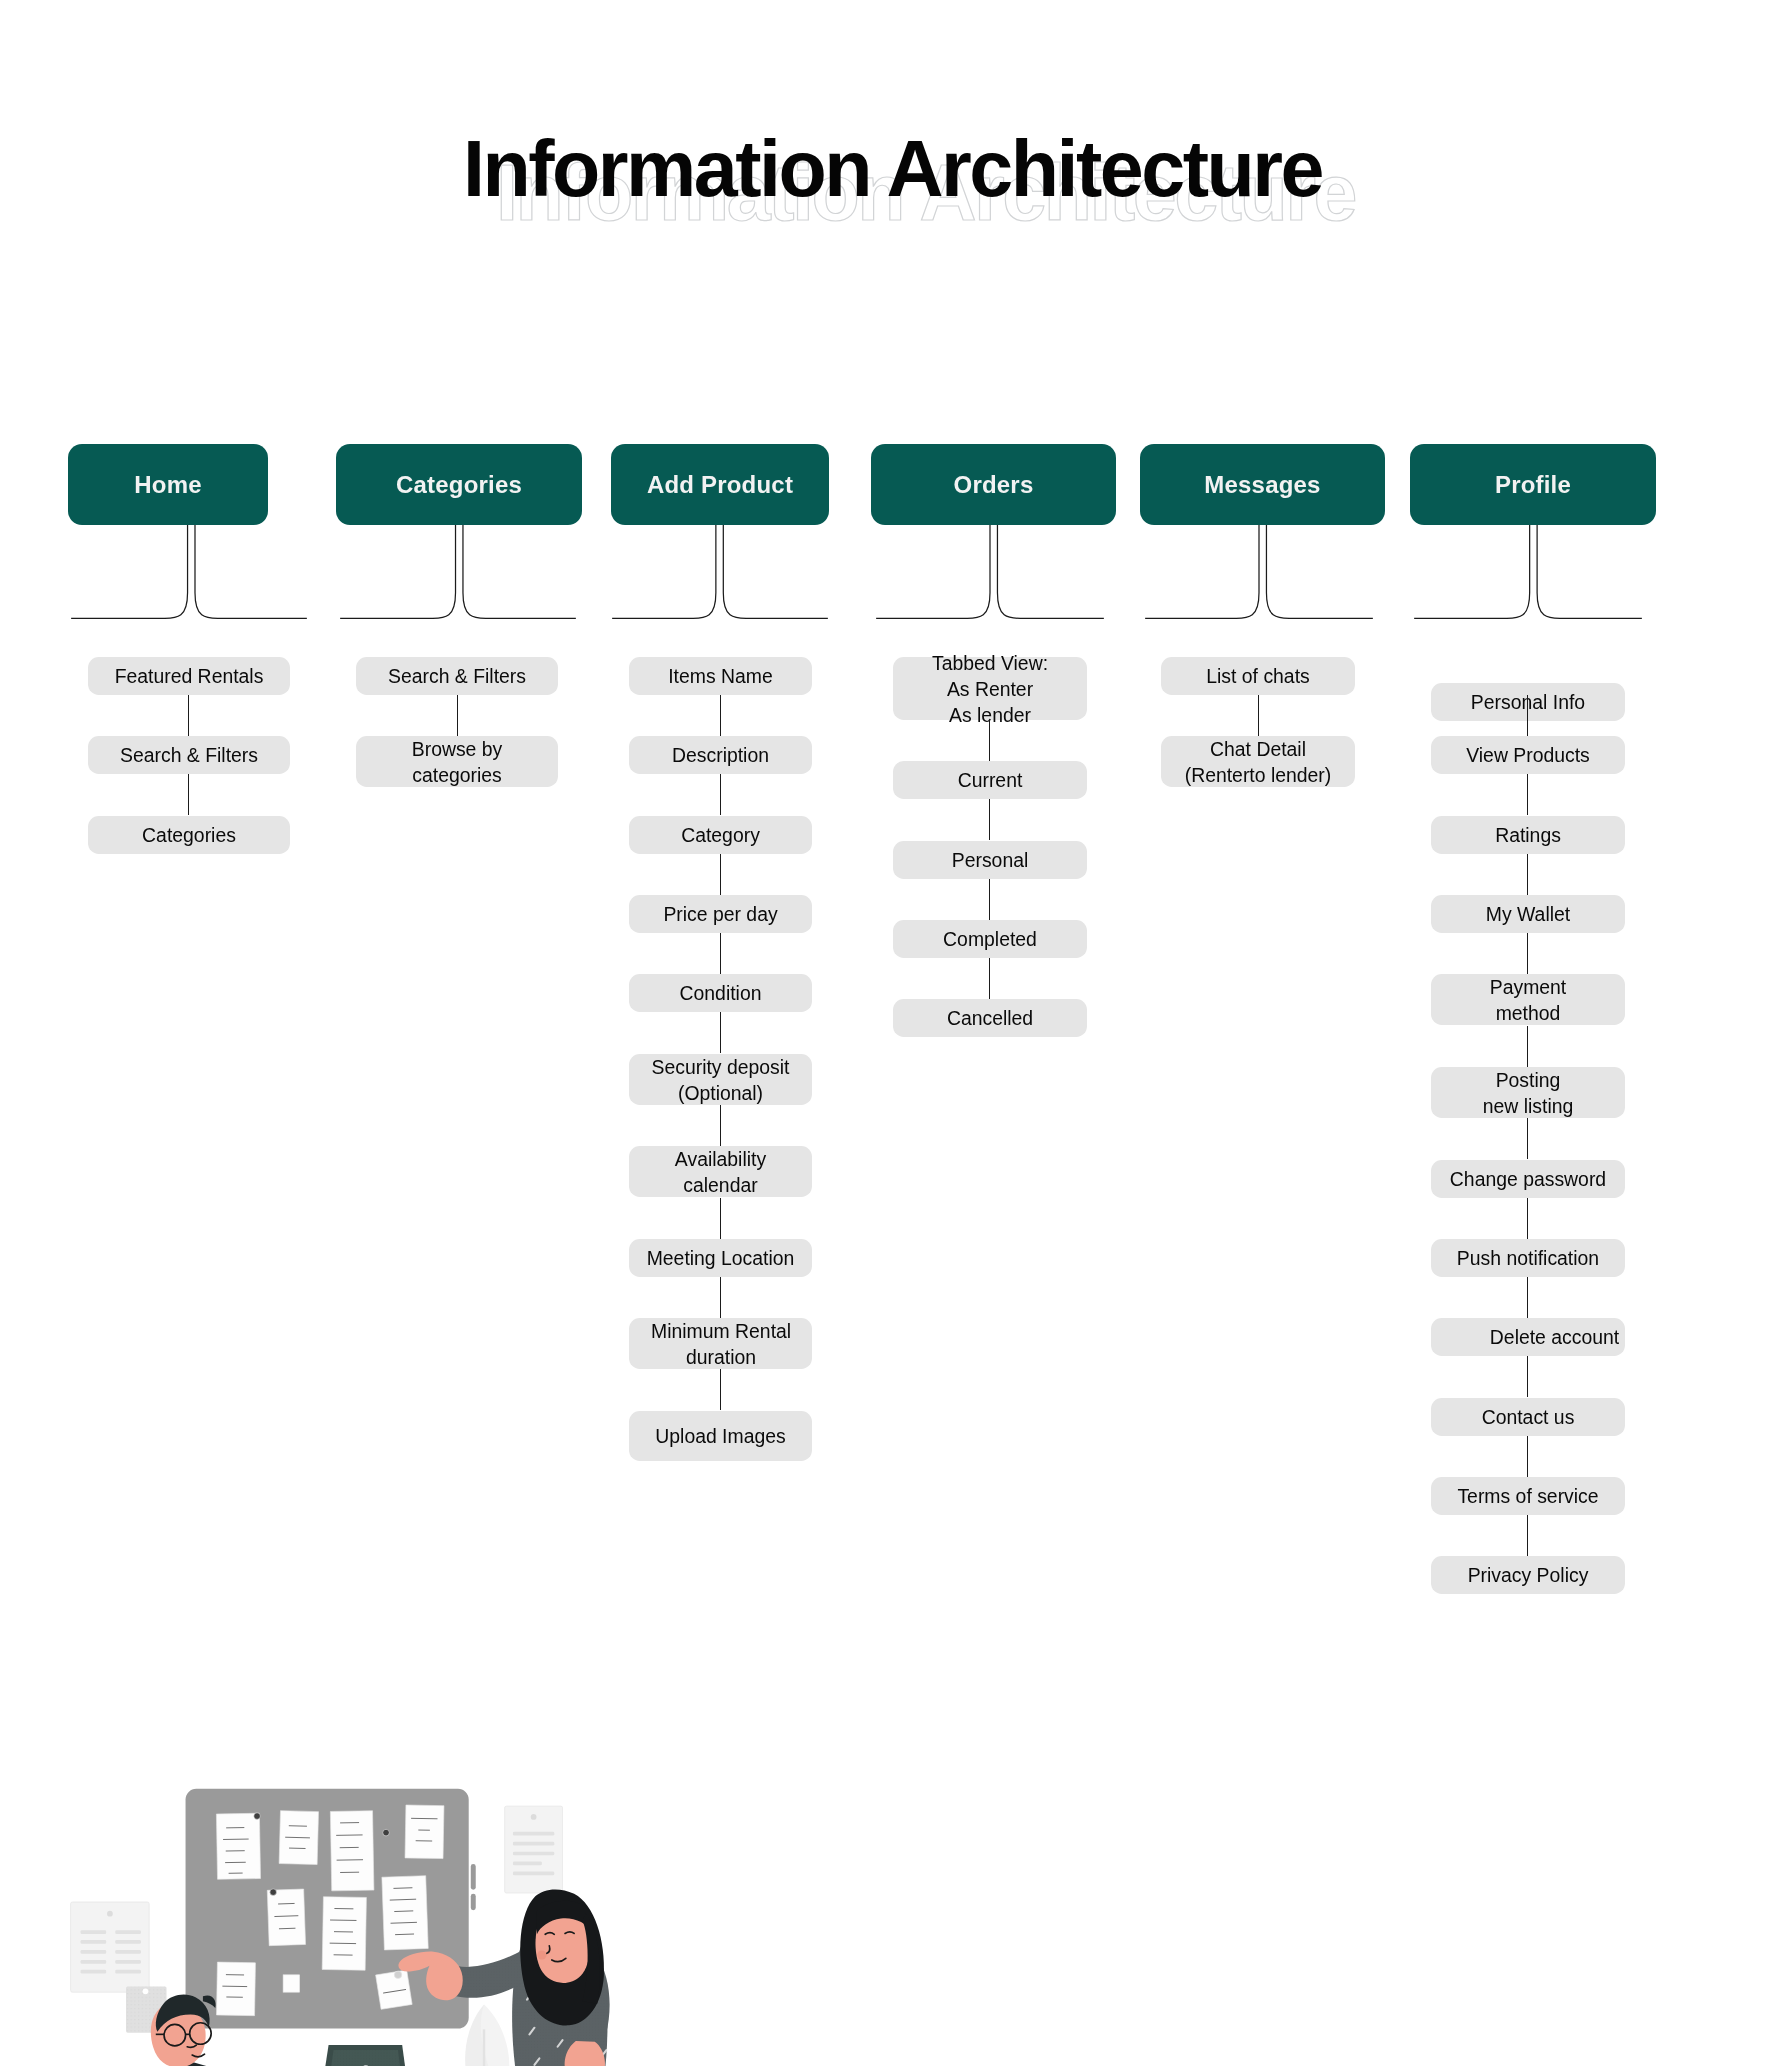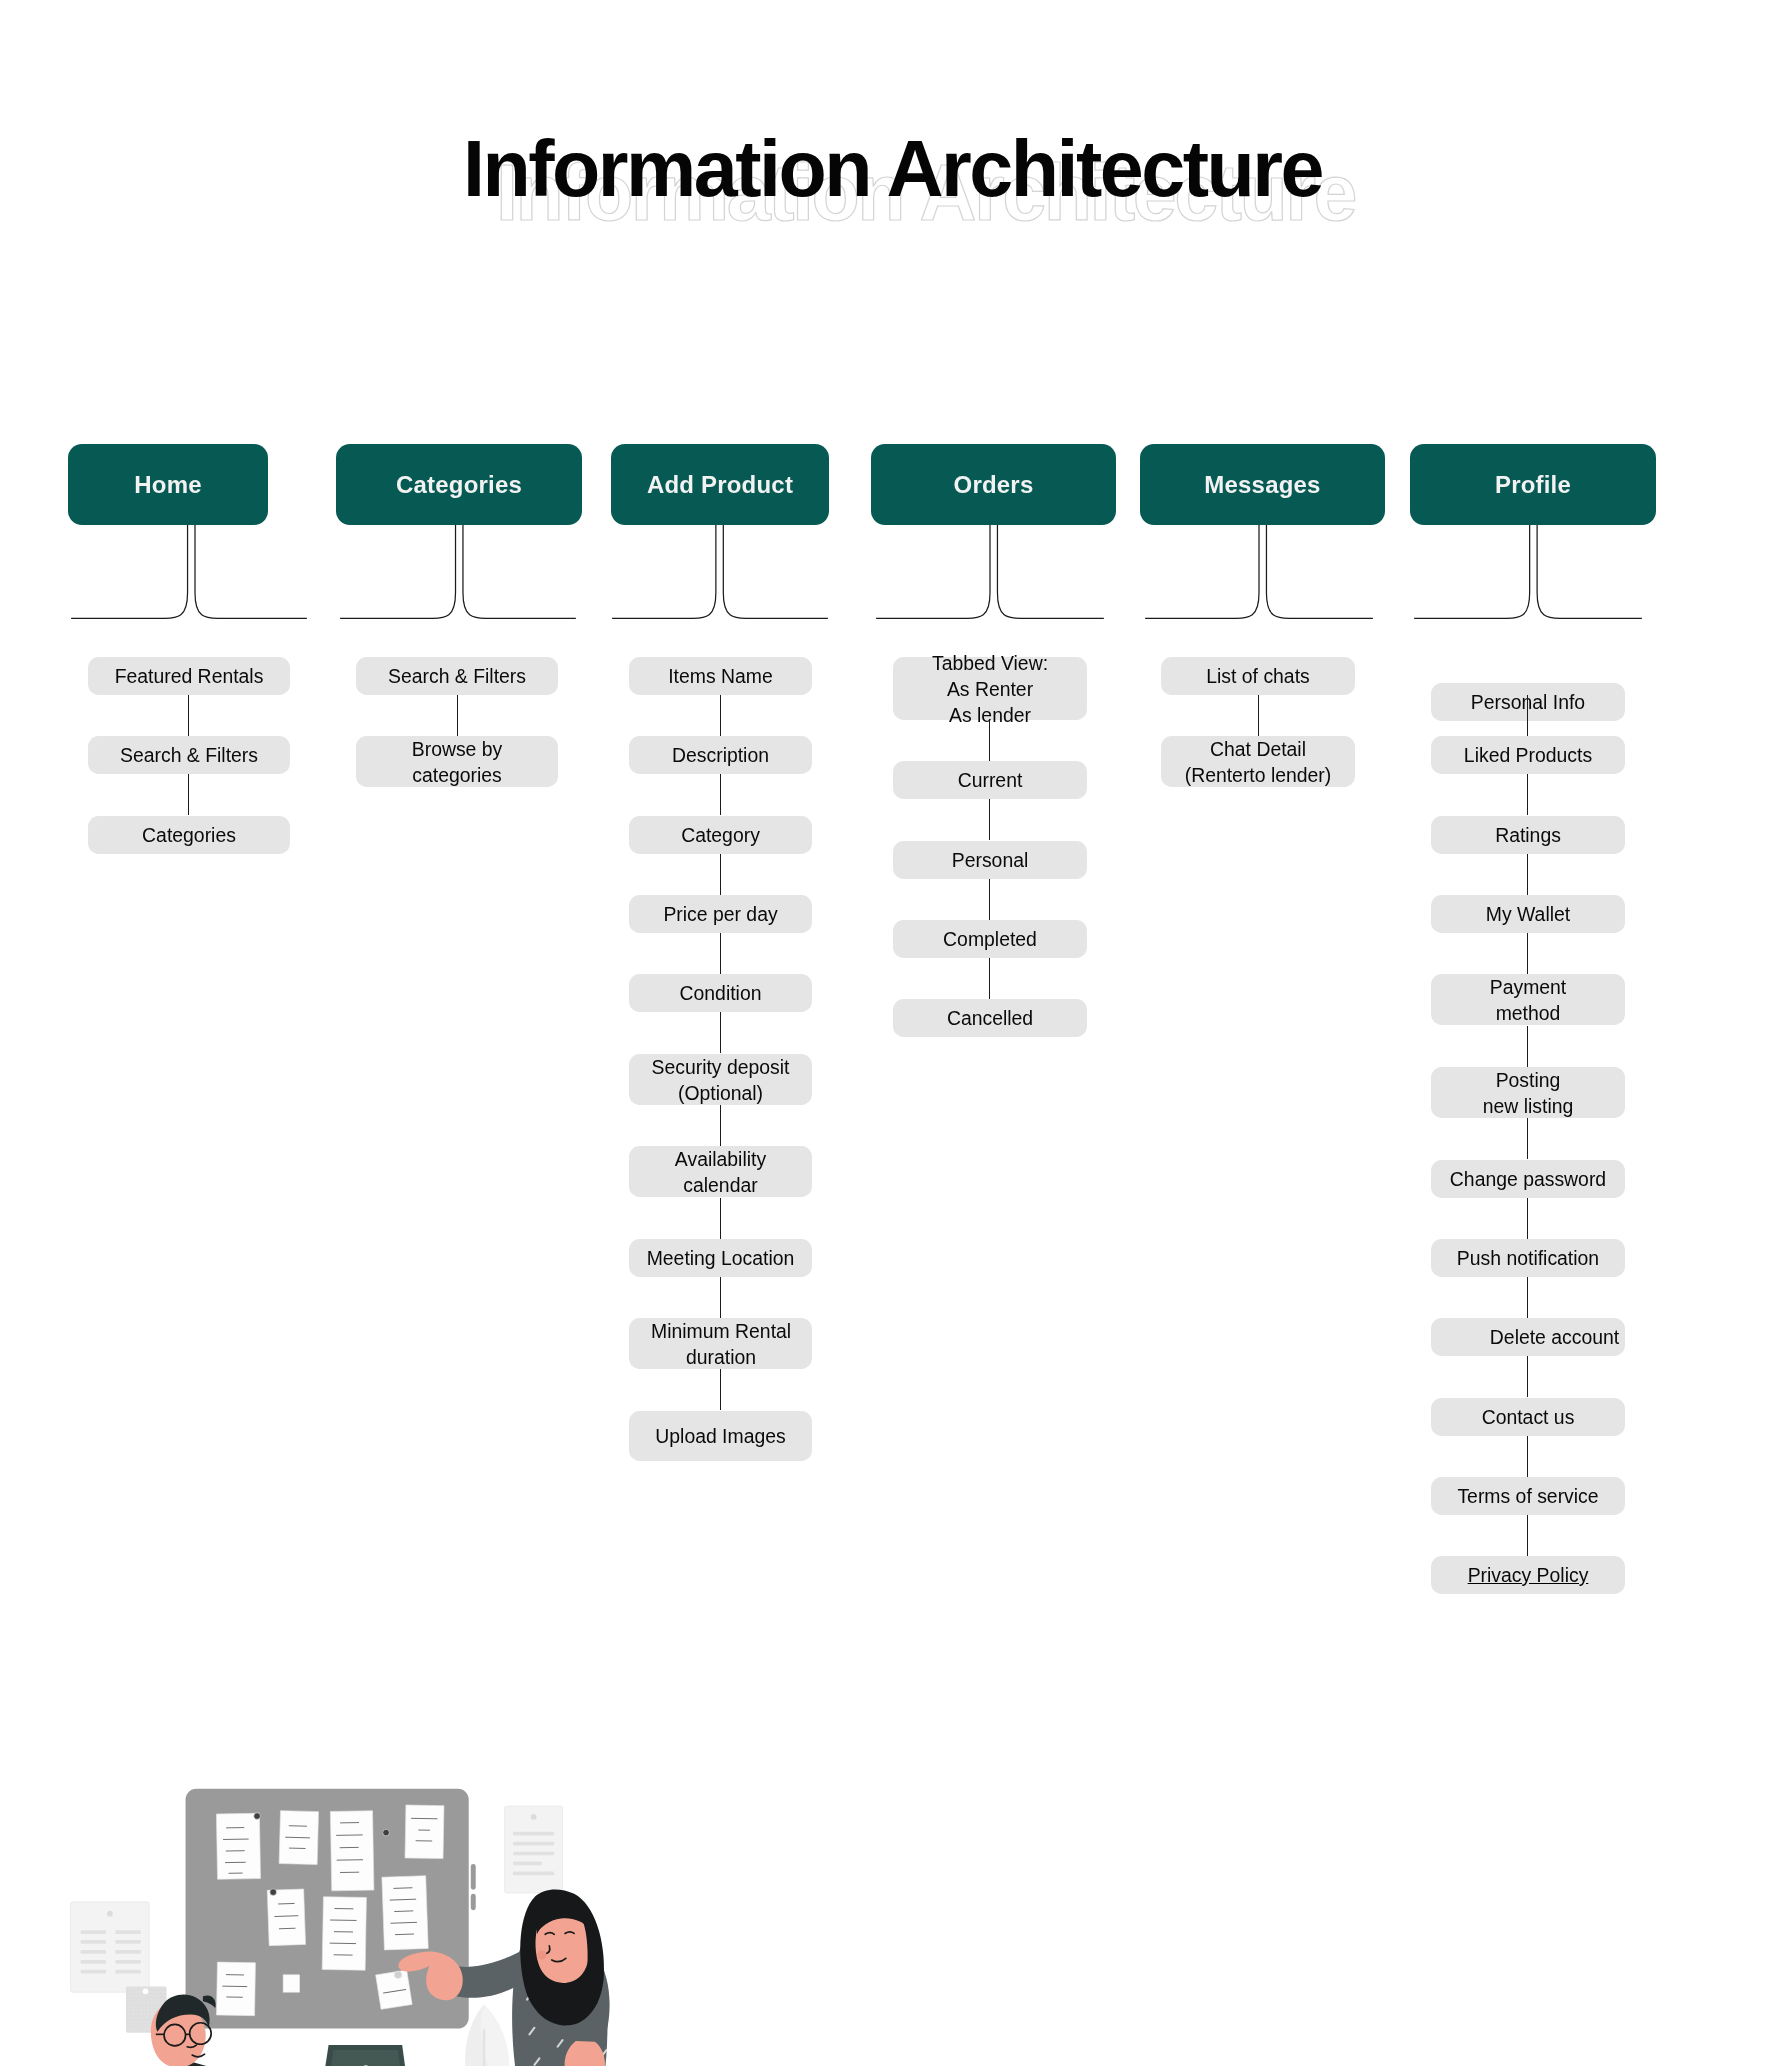--- a/index.html
+++ b/index.html
@@ -272,21 +272,21 @@
       <svg viewBox="0 0 570 230" preserveAspectRatio="none">
         <path d="M289 0 L289 164 C289 224 264 226 234 226 L10 226" fill="none" stroke="#1b1b1b" stroke-width="3"></path>
         <path d="M307 0 L307 164 C307 224 332 226 362 226 L560 226" fill="none" stroke="#1b1b1b" stroke-width="3"></path>
       </svg>
     </div>
     <div class="node" style="left: 1431px; width: 194px; top: 683px; height: 38px;">
       <div class="node-label">Personal Info</div>
     </div>
     <div class="link" style="left: 1527px; top: 695px; height: 41px;"></div>
     <div class="node" style="left: 1431px; width: 194px; top: 736px; height: 38px;">
-      <div class="node-label">Liked Products</div>
+      <div class="node-label">View Products</div>
     </div>
     <div class="link" style="left: 1527px; top: 774px; height: 41px;"></div>
     <div class="node" style="left: 1431px; width: 194px; top: 816px; height: 38px;">
       <div class="node-label">Ratings</div>
     </div>
     <div class="link" style="left: 1527px; top: 854px; height: 41px;"></div>
     <div class="node" style="left: 1431px; width: 194px; top: 895px; height: 38px;">
       <div class="node-label">My Wallet</div>
     </div>
     <div class="link" style="left: 1527px; top: 933px; height: 41px;"></div>
@@ -313,21 +313,21 @@
     </div>
     <div class="link" style="left: 1527px; top: 1356px; height: 41px;"></div>
     <div class="node" style="left: 1431px; width: 194px; top: 1398px; height: 38px;">
       <div class="node-label">Contact us</div>
     </div>
     <div class="link" style="left: 1527px; top: 1436px; height: 41px;"></div>
     <div class="node" style="left: 1431px; width: 194px; top: 1477px; height: 38px;">
       <div class="node-label">Terms of service</div>
     </div>
     <div class="link" style="left: 1527px; top: 1515px; height: 41px;"></div>
-    <div class="node" style="left: 1431px; width: 194px; top: 1556px; height: 38px; text-decoration: underline;">
+    <div class="node" style="left: 1431px; width: 194px; top: 1556px; height: 38px;">
       <div class="node-label">Privacy Policy</div>
     </div>
   </div>
 
 <div id="illustration">
 <svg viewBox="0 0 1420 1253" xmlns="http://www.w3.org/2000/svg">
   <defs>
     <pattern id="dots" width="7" height="7" patternUnits="userSpaceOnUse">
       <circle cx="1.6" cy="1.6" r="0.9" fill="#000" opacity="0.30"></circle>
     </pattern>

